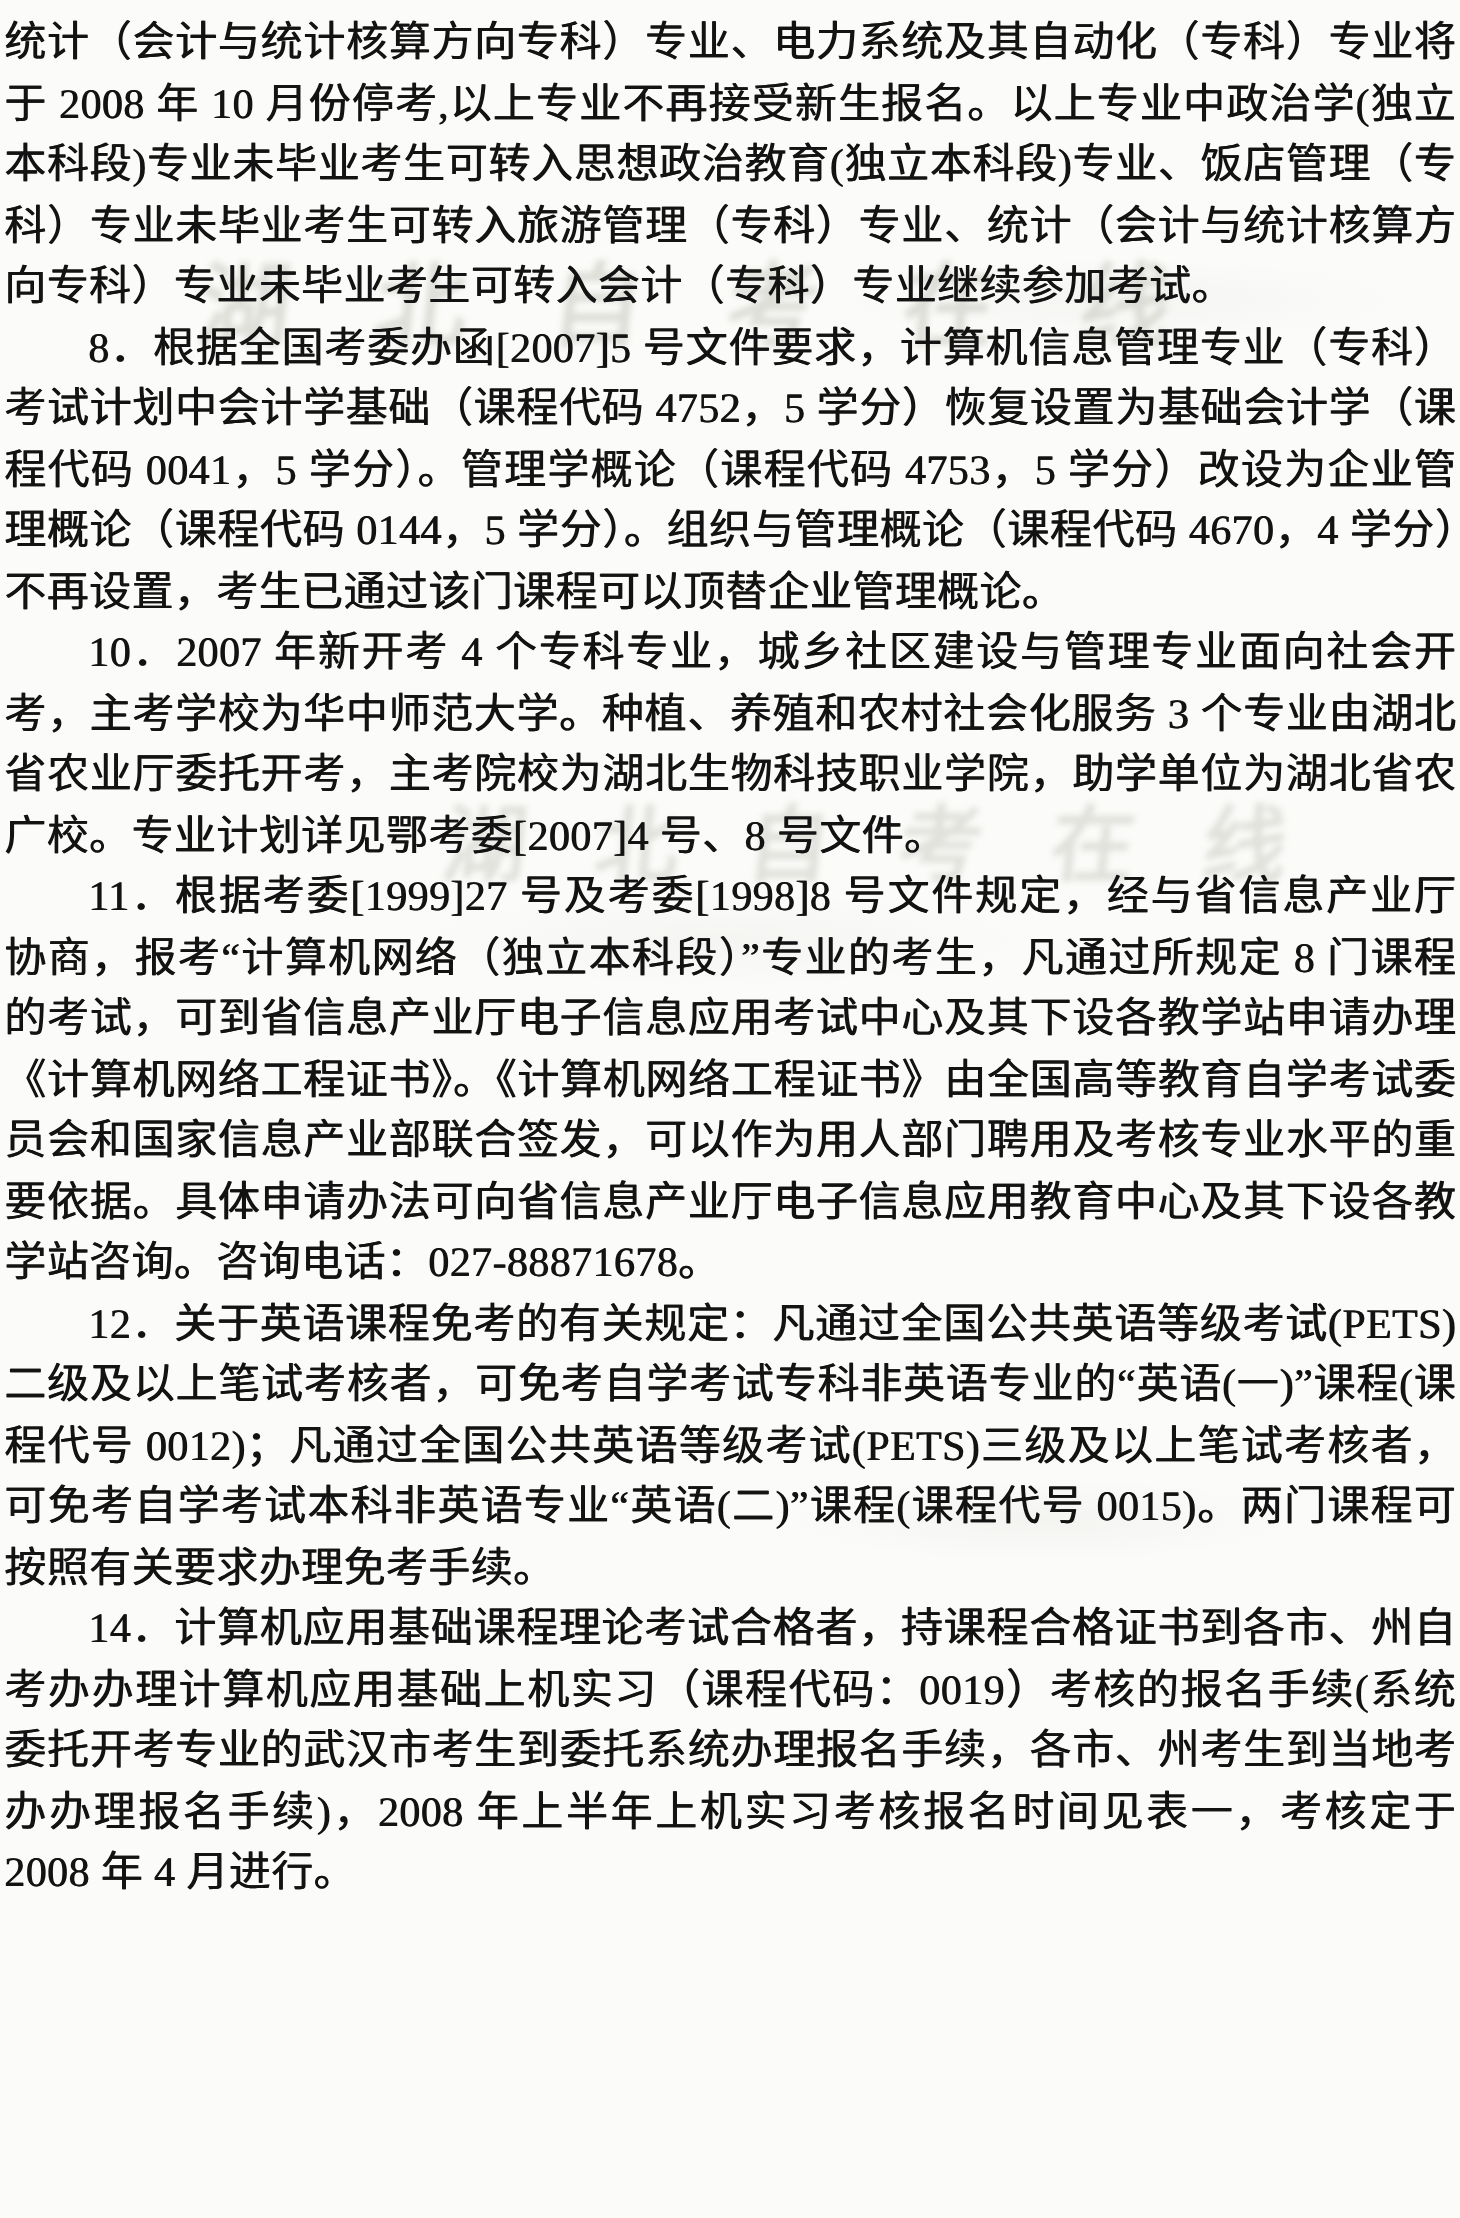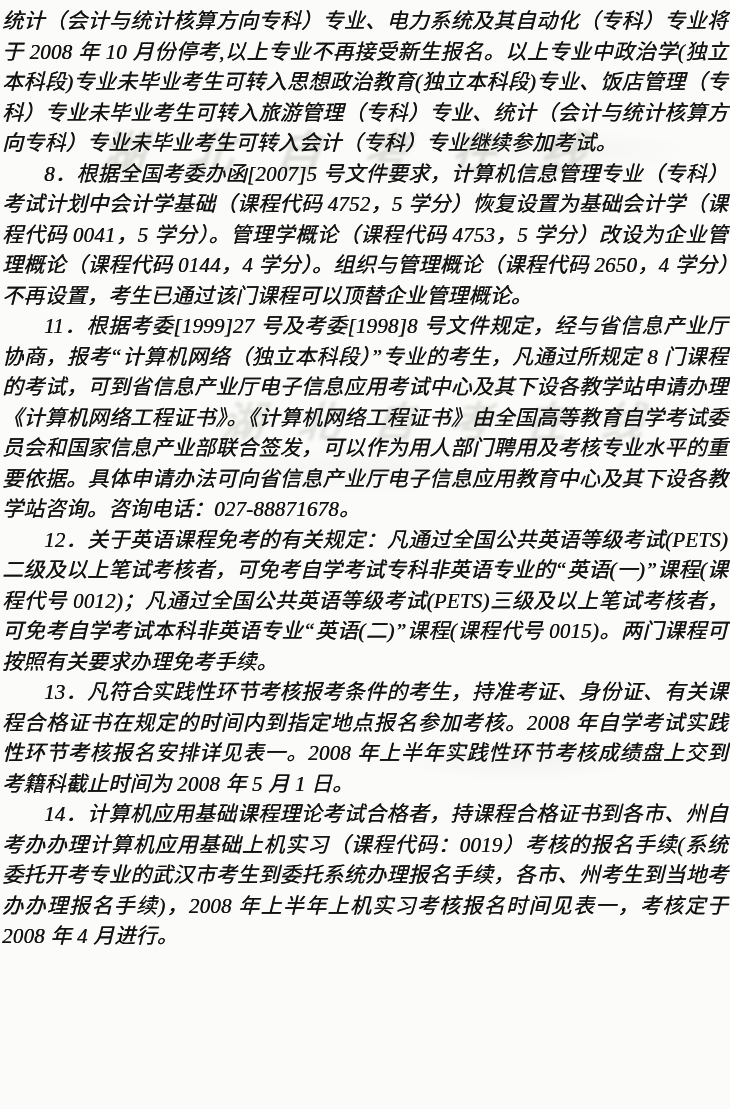--- a/index.html
+++ b/index.html
@@ -8,21 +8,20 @@
     background: #fbfbf9;
   }
   .page {
     position: relative;
     width: 730px;
     height: 958px;
     overflow: hidden;
     background: #fbfbf9;
     font-family: "Liberation Serif", "DejaVu Serif", serif;
     color: #131313;
-    font-style: italic;
   }
   
   .page::before {
     content: "";
     position: absolute;
     inset: 0;
     pointer-events: none;
     background:
       radial-gradient(ellipse 180px 30px at 520px 760px, rgba(120,120,110,0.06), transparent 70%),
       radial-gradient(ellipse 220px 34px at 360px 470px, rgba(120,120,110,0.05), transparent 70%),
@@ -85,21 +84,21 @@
 <div class="page">
 
   <div class="watermark wm-1">湖北自考在线</div>
 
   <div class="watermark wm-2">湖北自考在线</div>
 
   <div class="watermark wm-3">WW.COM</div>
 
   <div class="content">
     <p class="para no-indent">统计（会计与统计核算方向专科）专业、电力系统及其自动化（专科）专业将于 2008 年 10 月份停考,以上专业不再接受新生报名。以上专业中政治学(独立本科段)专业未毕业考生可转入思想政治教育(独立本科段)专业、饭店管理（专科）专业未毕业考生可转入旅游管理（专科）专业、统计（会计与统计核算方向专科）专业未毕业考生可转入会计（专科）专业继续参加考试。</p>
-    <p class="para indent">8．根据全国考委办函[2007]5 号文件要求，计算机信息管理专业（专科）考试计划中会计学基础（课程代码 4752，5 学分）恢复设置为基础会计学（课程代码 0041，5 学分）。管理学概论（课程代码 4753，5 学分）改设为企业管理概论（课程代码 0144，4 学分）。组织与管理概论（课程代码 2650，4 学分）不再设置，考生已通过该门课程可以顶替企业管理概论。</p>
+    <p class="para indent">8．根据全国考委办函[2007]5 号文件要求，计算机信息管理专业（专科）考试计划中会计学基础（课程代码 4752，5 学分）恢复设置为基础会计学（课程代码 0041，5 学分）。管理学概论（课程代码 4753，5 学分）改设为企业管理概论（课程代码 0144，5 学分）。组织与管理概论（课程代码 4670，4 学分）不再设置，考生已通过该门课程可以顶替企业管理概论。</p>
+    <p class="para indent">10．2007 年新开考 4 个专科专业，城乡社区建设与管理专业面向社会开考，主考学校为华中师范大学。种植、养殖和农村社会化服务 3 个专业由湖北省农业厅委托开考，主考院校为湖北生物科技职业学院，助学单位为湖北省农广校。专业计划详见鄂考委[2007]4 号、8 号文件。</p>
     <p class="para indent">11．根据考委[1999]27 号及考委[1998]8 号文件规定，经与省信息产业厅协商，报考“计算机网络（独立本科段）”专业的考生，凡通过所规定 8 门课程的考试，可到省信息产业厅电子信息应用考试中心及其下设各教学站申请办理《计算机网络工程证书》。《计算机网络工程证书》由全国高等教育自学考试委员会和国家信息产业部联合签发，可以作为用人部门聘用及考核专业水平的重要依据。具体申请办法可向省信息产业厅电子信息应用教育中心及其下设各教学站咨询。咨询电话：027-88871678。</p>
     <p class="para indent">12．关于英语课程免考的有关规定：凡通过全国公共英语等级考试(PETS)二级及以上笔试考核者，可免考自学考试专科非英语专业的“英语(一)”课程(课程代号 0012)；凡通过全国公共英语等级考试(PETS)三级及以上笔试考核者，可免考自学考试本科非英语专业“英语(二)”课程(课程代号 0015)。两门课程可按照有关要求办理免考手续。</p>
-    <p class="para indent">13．凡符合实践性环节考核报考条件的考生，持准考证、身份证、有关课程合格证书在规定的时间内到指定地点报名参加考核。2008 年自学考试实践性环节考核报名安排详见表一。2008 年上半年实践性环节考核成绩盘上交到考籍科截止时间为 2008 年 5 月 1 日。</p>
     <p class="para indent">14．计算机应用基础课程理论考试合格者，持课程合格证书到各市、州自考办办理计算机应用基础上机实习（课程代码：0019）考核的报名手续(系统委托开考专业的武汉市考生到委托系统办理报名手续，各市、州考生到当地考办办理报名手续)，2008 年上半年上机实习考核报名时间见表一，考核定于 2008 年 4 月进行。</p>
 
   </div>
 
 </div>
 
 </body></html>

